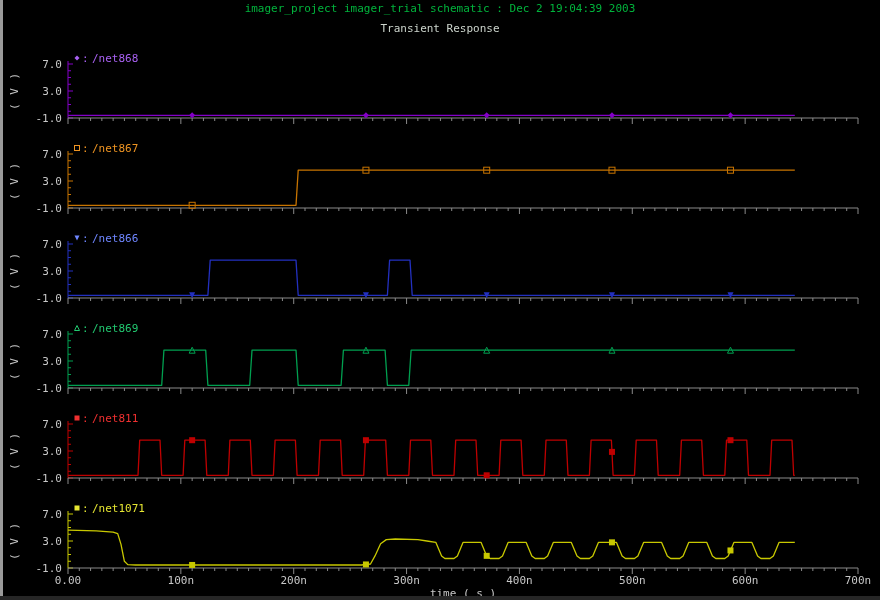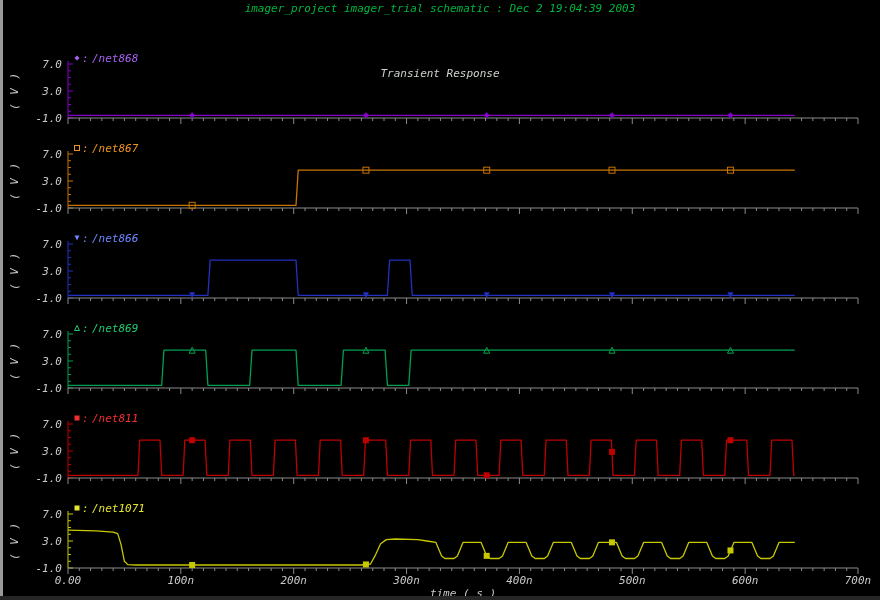--- a/index.html
+++ b/index.html
@@ -1,34 +1,33 @@
 <!DOCTYPE html>
 <html><head>
 <meta charset="utf-8">
 <style>
   html,body{margin:0;padding:0;background:#000;}
   .screen{
     position:relative;width:880px;height:600px;background:#000;overflow:hidden;
     font-family:"DejaVu Sans Mono",monospace;
-    font-style:italic;
   }
   .left-border{position:absolute;left:0;top:0;width:3px;height:600px;background:#9a9a9a;}
   .bottom-border{position:absolute;left:0;bottom:0;width:880px;height:4px;background:#262626;}
   .banner{position:absolute;top:2px;left:0;width:880px;text-align:center;font-size:11px;letter-spacing:0px;}
   .subtitle{position:absolute;top:22px;left:0;width:880px;text-align:center;font-size:11px;}
   #chart{position:absolute;left:0;top:0;width:812px;height:600px;}
   svg text{font-family:"DejaVu Sans Mono",monospace;}
 </style>
 </head>
 <body>
 
 <div class="screen">
   <div class="left-border"></div>
   <div class="banner" style="color: rgb(0, 180, 60);">imager_project imager_trial schematic : Dec  2 19:04:39 2003</div>
-  <div class="subtitle" style="color: rgb(204, 212, 204); margin-top: 45px;">Transient Response</div>
+  <div class="subtitle" style="color: rgb(204, 212, 204);">Transient Response</div>
   <div id="chart"><svg width="880" height="600">
         <g>
           <line x1="68" y1="61" x2="68" y2="118" stroke="#8400c8" stroke-width="1"></line>
           <line x1="68" y1="118" x2="73" y2="118" stroke="#8400c8" stroke-width="1"></line>
           <line x1="68" y1="111.25" x2="71" y2="111.25" stroke="#8400c8" stroke-width="1"></line>
           <line x1="68" y1="104.5" x2="71" y2="104.5" stroke="#8400c8" stroke-width="1"></line>
           <line x1="68" y1="97.75" x2="71" y2="97.75" stroke="#8400c8" stroke-width="1"></line>
           <line x1="68" y1="91" x2="73" y2="91" stroke="#8400c8" stroke-width="1"></line>
           <line x1="68" y1="84.25" x2="71" y2="84.25" stroke="#8400c8" stroke-width="1"></line>
           <line x1="68" y1="77.5" x2="71" y2="77.5" stroke="#8400c8" stroke-width="1"></line>

